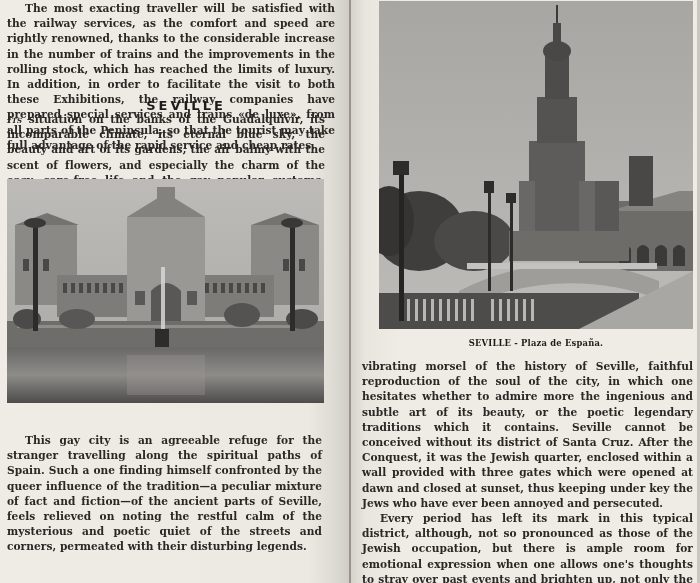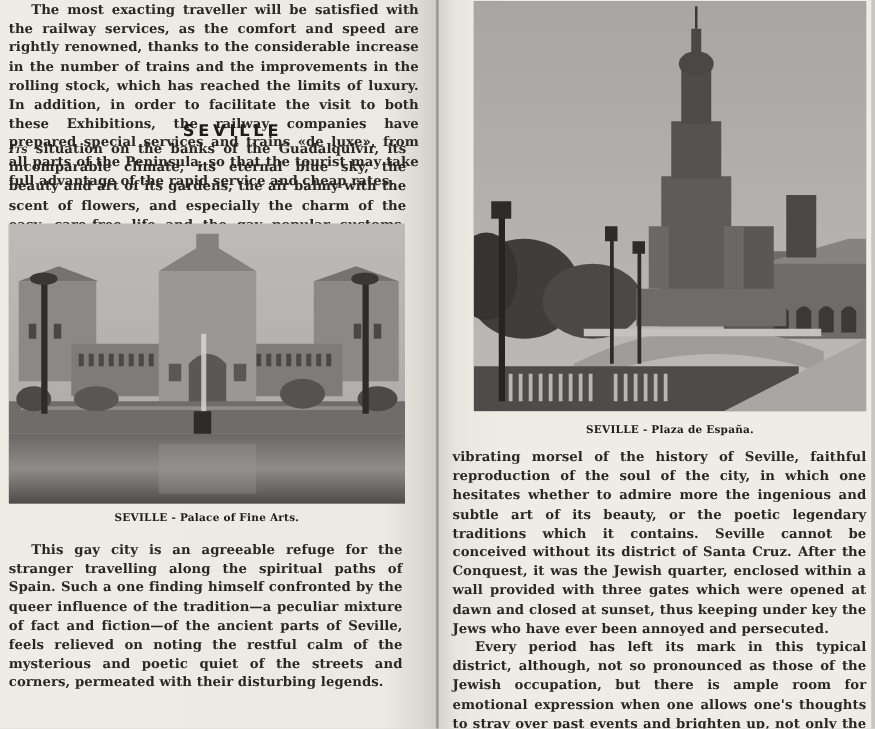--- a/index.html
+++ b/index.html
@@ -140,21 +140,20 @@
         <rect x="283" y="42" width="5" height="110" fill="#2e2c2b"></rect>
         <ellipse cx="285" cy="44" rx="11" ry="5" fill="#3a3836"></ellipse>
 
         <rect x="154" y="88" width="4" height="62" fill="#d8d6d2" opacity="0.85"></rect>
         <rect x="148" y="150" width="14" height="26" fill="#2e2c2b"></rect>
 
         <rect x="0" y="168" width="317" height="56" fill="url(#waterL)"></rect>
         <rect x="120" y="176" width="78" height="40" fill="#9a9895" opacity="0.35"></rect>
       </svg>
     </div>
-    <div class="caption" style="left:7px; top:409px; width:317px;">SEVILLE - Palace of Fine Arts.</div>
 
     <div class="text" style="left:7px; top:433px; width:315px;">
       <p>This gay city is an agreeable refuge for the stranger travelling along the spiritual paths of Spain. Such a one finding himself confronted by the queer influence of the tradition—a peculiar mixture of fact and fiction—of the ancient parts of Seville, feels relieved on noting the restful calm of the mysterious and poetic quiet of the streets and corners, permeated with their disturbing legends.</p>
 
     </div>
   </div>
 
   <div class="gutter"></div>
 
   <div class="page right">

